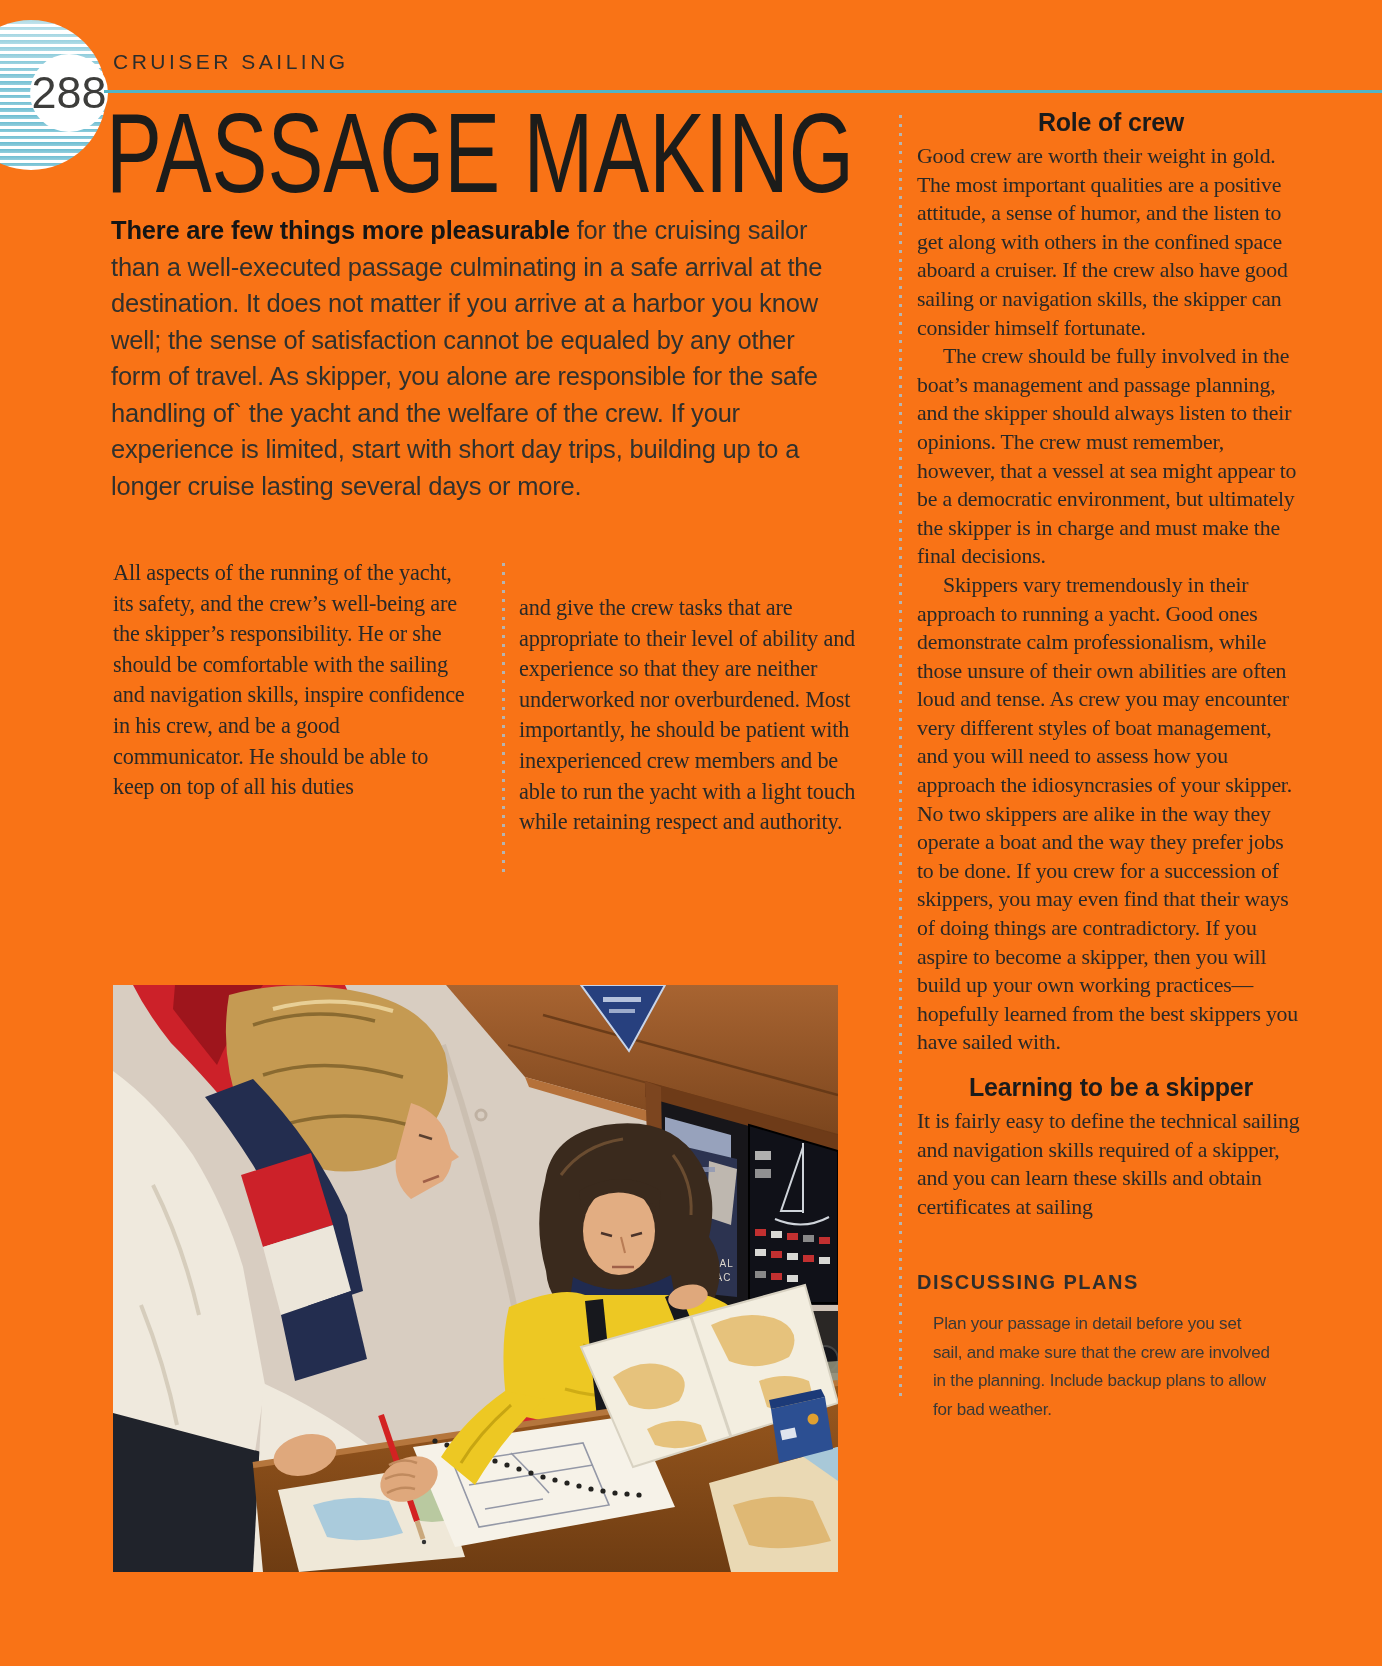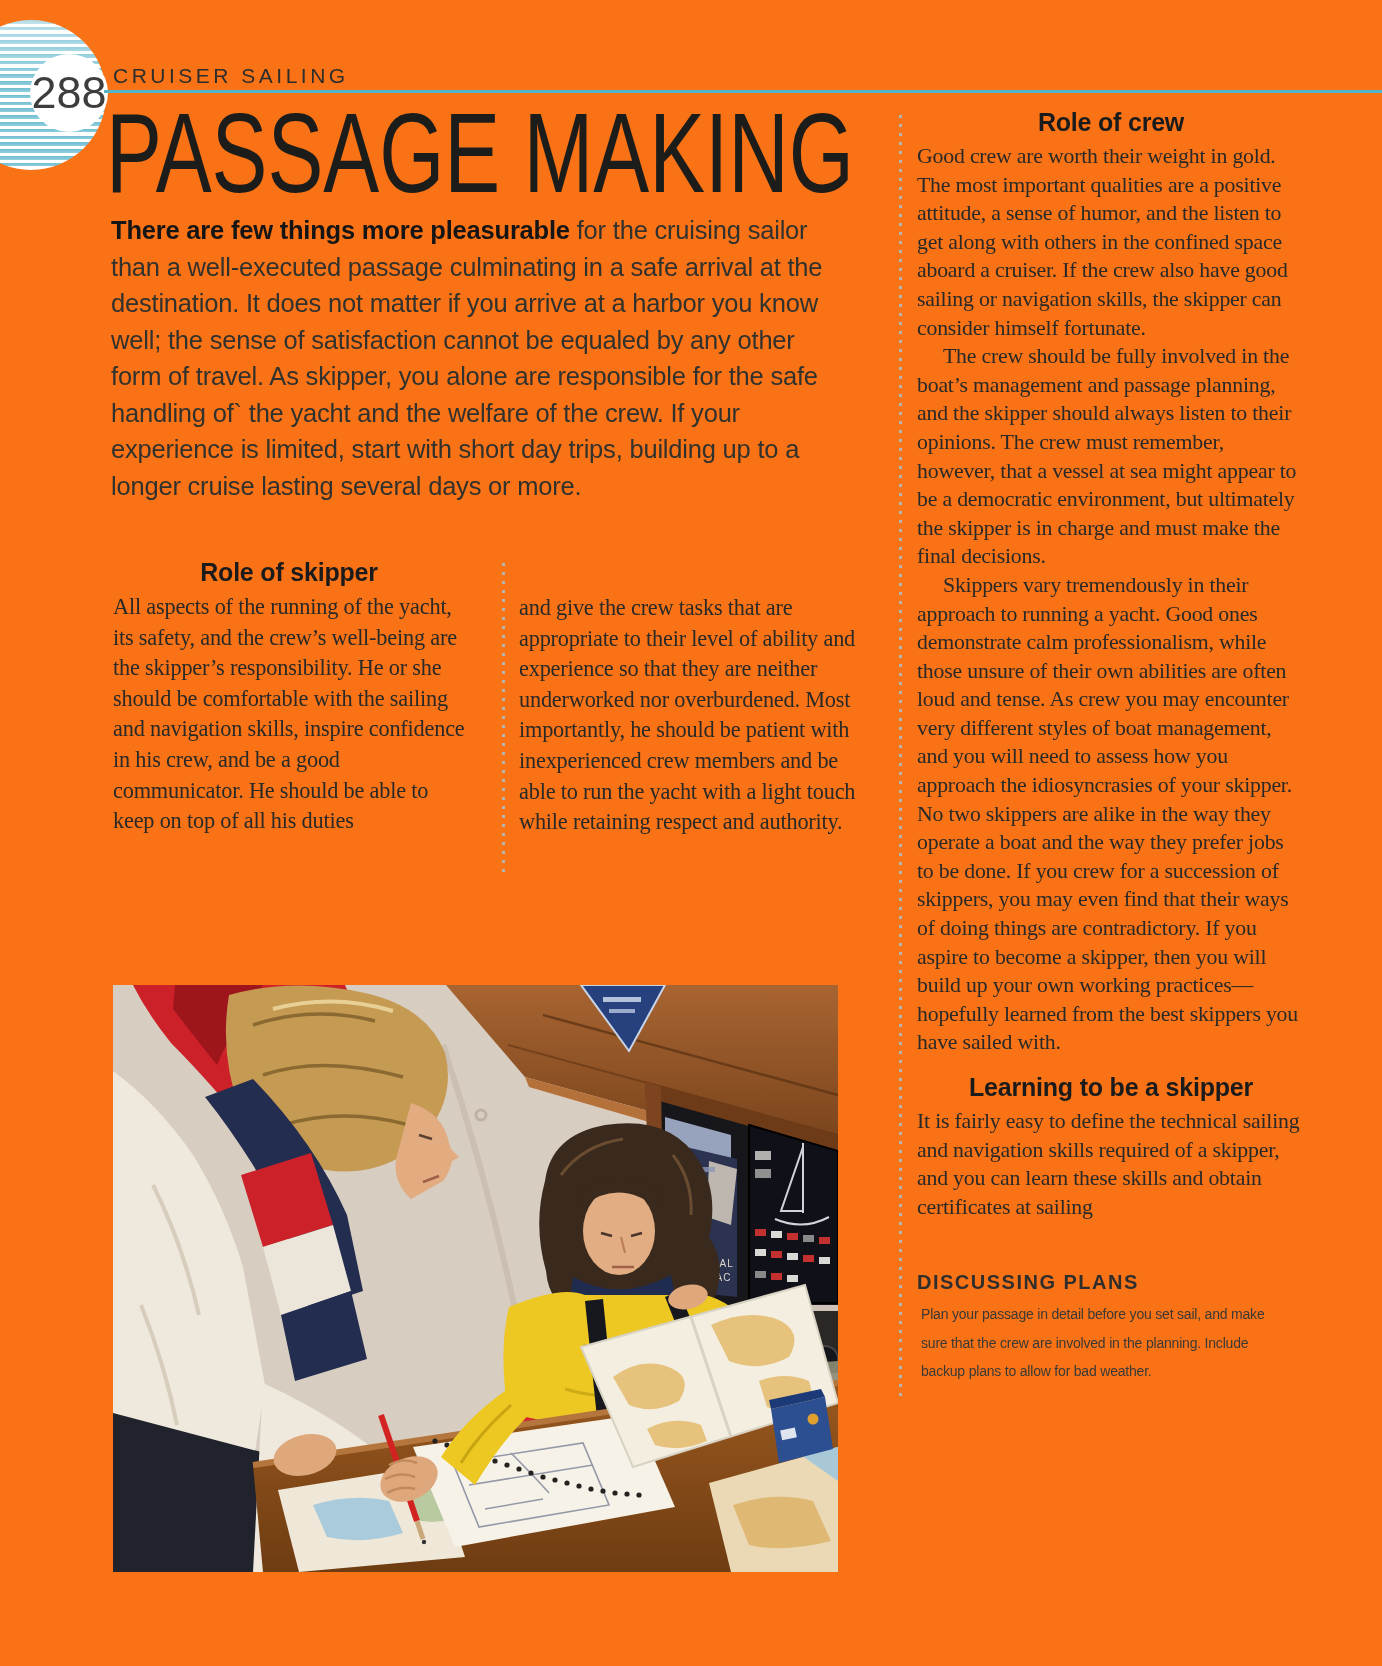--- a/index.html
+++ b/index.html
@@ -7,21 +7,21 @@
         font-family:"Liberation Sans",sans-serif;}
 
   
   .ball{position:absolute;left:-44px;top:20px;width:150px;height:150px;border-radius:50%;
         background-image:
           linear-gradient(180deg, rgba(255,255,255,.45) 0%, rgba(255,255,255,0) 45%),
           repeating-linear-gradient(180deg,#6fbed2 0px,#8fcddc 3.5px,#ffffff 3.5px,#ffffff 6.8px);}
   .ball-inner{position:absolute;left:30px;top:54px;width:78px;height:78px;border-radius:50%;
         background:#ffffff;display:flex;align-items:center;justify-content:center;
         font-size:45px;font-weight:300;color:#3d3d3b;letter-spacing:0px;}
-  .kicker{position:absolute;left:113px;top:64px;font-size:21px;letter-spacing:3.5px;
+  .kicker{position:absolute;left:113px;top:50px;font-size:21px;letter-spacing:3.5px;
         color:#2d2d2b;font-weight:400;}
   .rule{position:absolute;left:104px;top:90px;width:1278px;height:3px;background:#52b4c6;}
   .title-svg{position:absolute;left:106px;top:100px;}
 
   
   .intro{position:absolute;left:111px;top:212px;width:724px;margin:0;
         font-size:25.5px;line-height:36.5px;color:#31312d;letter-spacing:-0.2px;}
   .intro strong{color:#151515;}
 
   
@@ -38,21 +38,21 @@
   .vdots.d2{left:898px;top:114px;height:1288px;}
 
   
   .right-col{position:absolute;left:917px;top:108px;width:388px;}
   .right-col p{margin:0;font-size:21.8px;line-height:28.6px;color:#292927;letter-spacing:-0.2px;}
   .right-col p.ind{text-indent:26px;}
   .right-col h3.second{margin-top:16px;}
   .caption{margin-top:50px;width:372px;}
   .caption h4{margin:0 0 6px 0;font-size:20px;letter-spacing:1.5px;color:#2f2e2c;
         font-weight:700;font-family:Liberation Sans, sans-serif;}
-  .caption p{margin:4px;font-size:14px;line-height:28.5px;color:#3a3936;
+  .caption p{margin:16px;font-size:17px;line-height:28.5px;color:#3a3936;
         font-family:"Liberation Sans",sans-serif;letter-spacing:-0.2px;}
 
   
   .photo{position:absolute;left:113px;top:985px;width:725px;height:587px;}
 </style>
 </head>
 <body>
 
 <div class="page">
 
@@ -63,21 +63,20 @@
   <div class="kicker">CRUISER SAILING</div>
   <div class="rule"></div>
 
   <svg class="title-svg" width="780" height="106">
     <text x="0" y="92" font-family="Liberation Sans, sans-serif" font-size="114" font-weight="300" fill="#1c1c1a" textLength="748" lengthAdjust="spacingAndGlyphs">PASSAGE MAKING</text>
   </svg>
 
   <p class="intro"><strong>There are few things more pleasurable</strong><span> for the cruising sailor than a well-executed passage culminating in a safe arrival at the destination. It does not matter if you arrive at a harbor you know well; the sense of satisfaction cannot be equaled by any other form of travel. As skipper, you alone are responsible for the safe handling of` the yacht and the welfare of the crew. If your experience is limited, start with short day trips, building up to a longer cruise lasting several days or more.</span></p>
 
   <section class="col-left">
-    <h3 class="colhead">Role of skipper</h3>
     <p class="colbody serif">All aspects of the running of the yacht, its safety, and the crew’s well-being are the skipper’s responsibility. He or she should be comfortable with the sailing and navigation skills, inspire confidence in his crew, and be a good communicator. He should be able to keep on top of all his duties</p>
   </section>
   <div class="vdots d1"></div>
   <section class="col-mid">
     <p class="colbody serif">and give the crew tasks that are appropriate to their level of ability and experience so that they are neither underworked nor overburdened. Most importantly, he should be patient with inexperienced crew members and be able to run the yacht with a light touch while retaining respect and authority.</p>
   </section>
 
   <div class="vdots d2"></div>
   <aside class="right-col serif">
     <h3 class="colhead">Role of crew</h3>

